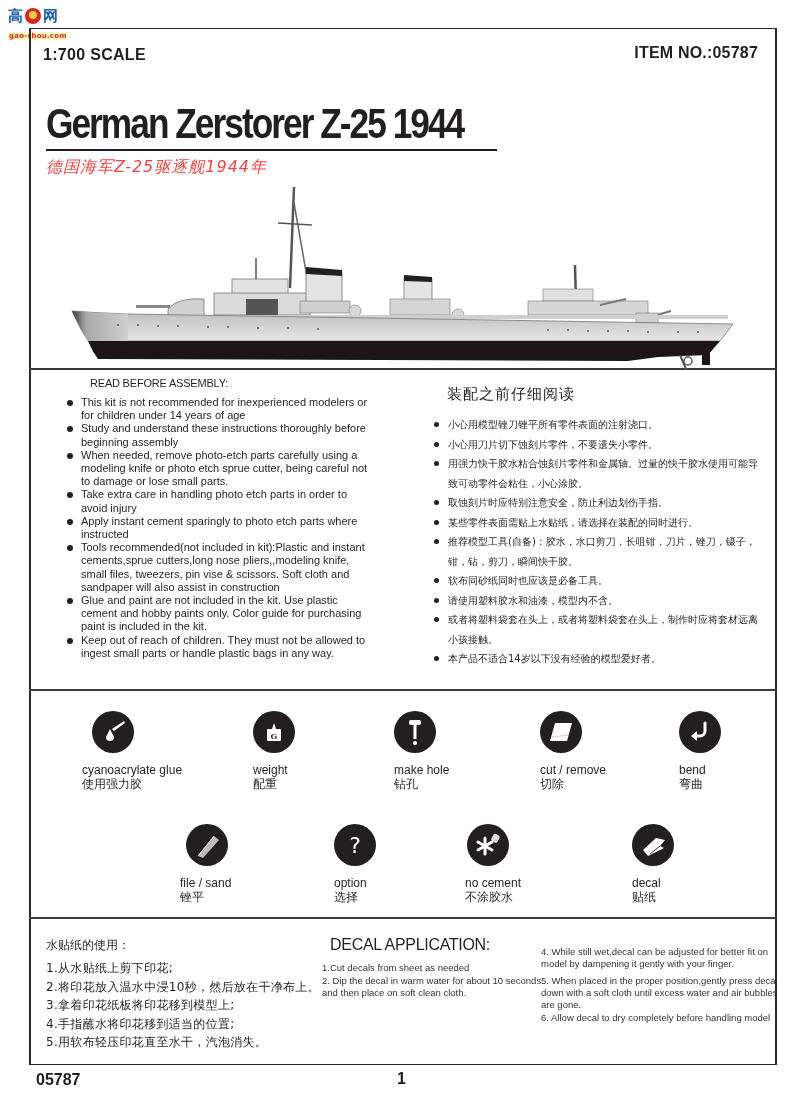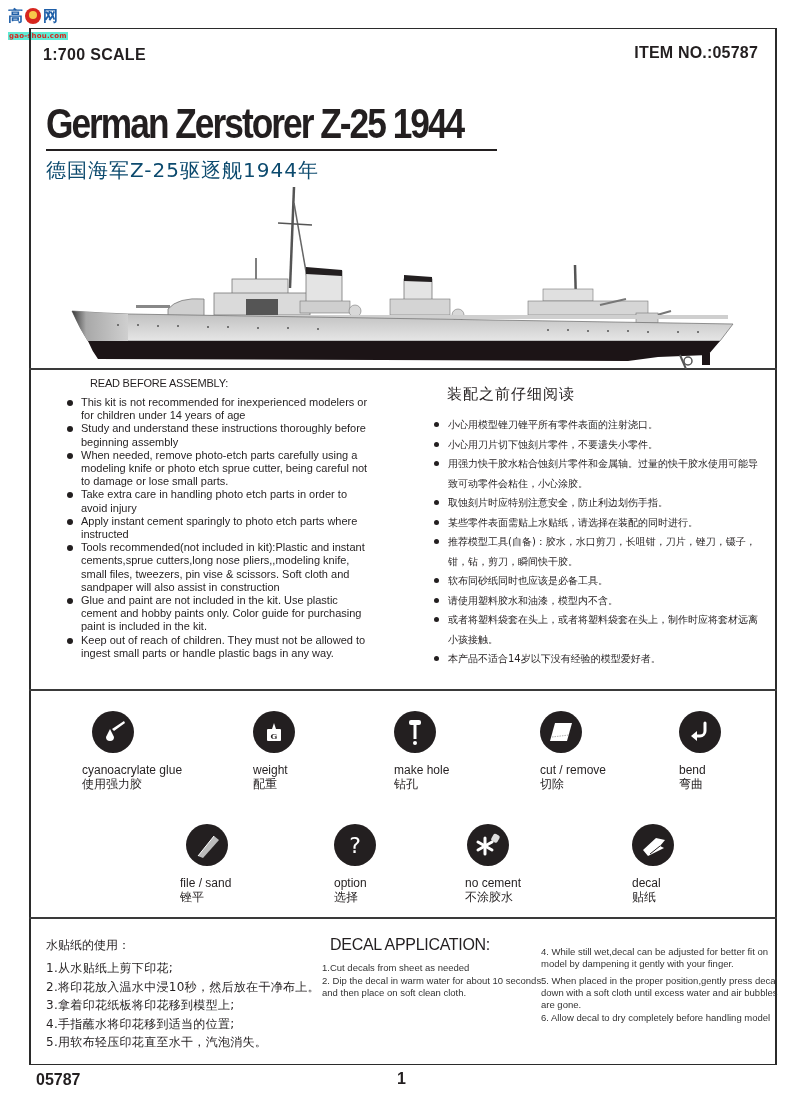--- a/index.html
+++ b/index.html
@@ -5,32 +5,32 @@
   * { box-sizing: border-box; margin: 0; padding: 0; }
   html, body { width: 800px; height: 1094px; background: #ffffff; overflow: hidden; }
   body { position: relative; font-family: "Liberation Sans", "DejaVu Sans", sans-serif; color: #231f20; }
 
   
   .watermark { position: absolute; left: 8px; top: 8px; width: 60px; height: 28px; }
   .wm-top { display: flex; align-items: center; gap: 2px; }
   .wm-char { font-size: 15px; font-weight: bold; color: #1f5fa8; line-height: 16px; font-family: "DejaVu Sans", sans-serif; }
   .wm-badge { width: 16px; height: 16px; border-radius: 50%; background: #d7261e; display: inline-block; position: relative; }
   .wm-badge::after { content: ""; position: absolute; left: 4px; top: 3px; width: 8px; height: 8px; border-radius: 50%; background: #f6c94a; }
-  .wm-url { font-size: 7px; font-weight: bold; color: #d7261e; letter-spacing: 0.2px; margin-top: 1px; font-family: "DejaVu Sans", sans-serif; background: #5eead4; display: inline-block; padding: 0 1px; }
+  .wm-url { font-size: 7px; font-weight: bold; color: #d7261e; letter-spacing: 0.2px; margin-top: 1px; font-family: "DejaVu Sans", sans-serif; background: #fef9c3; display: inline-block; padding: 0 1px; }
 
   
   .frame { position: absolute; left: 29px; top: 28px; width: 748px; height: 1037px; border: 1.5px solid #2b2b2b; border-left-width: 2px; border-right-width: 2px; }
   .hline { position: absolute; left: 29px; width: 748px; height: 2px; background: #3a3a3a; }
 
   .scale { position: absolute; left: 43px; top: 46px; font-size: 16px; font-weight: bold; letter-spacing: 0.3px; }
   .item-no { position: absolute; right: 42px; top: 44px; font-size: 16px; font-weight: bold; letter-spacing: 0.2px; }
 
   .title { position: absolute; left: 46px; top: 98px; font-family: "Liberation Sans", sans-serif; font-size: 43px; font-weight: bold; letter-spacing: -2.4px; transform: scaleX(0.82); transform-origin: left top; line-height: 50px; color: #231f20; white-space: nowrap; }
   .title-rule { position: absolute; left: 46px; top: 149px; width: 451px; height: 2px; background: #231f20; }
-  .subtitle-cn { position: absolute; left: 46px; top: 157px; font-size: 20px; letter-spacing: 1px; font-family: "DejaVu Sans", sans-serif; color: #0c4a6e; }
+  .subtitle-cn { position: absolute; left: 46px; top: 157px; font-size: 16px; letter-spacing: 1px; font-family: "DejaVu Sans", sans-serif; color: #ef4444; font-style: italic; }
 
   
   .ship { position: absolute; left: 68px; top: 183px; width: 672px; height: 186px; }
 
   
   .rb-en-head { position: absolute; left: 90px; top: 377px; font-size: 11px; letter-spacing: -0.2px; }
   .rb-en { position: absolute; left: 64px; top: 396px; width: 312px; font-size: 11px; line-height: 13.2px; }
   .rb-en li { list-style: none; position: relative; padding-left: 17px; margin-bottom: 0; }
   .rb-en li::before { content: ""; position: absolute; left: 3px; top: 4px; width: 6px; height: 6px; border-radius: 50%; background: #231f20; }
 

